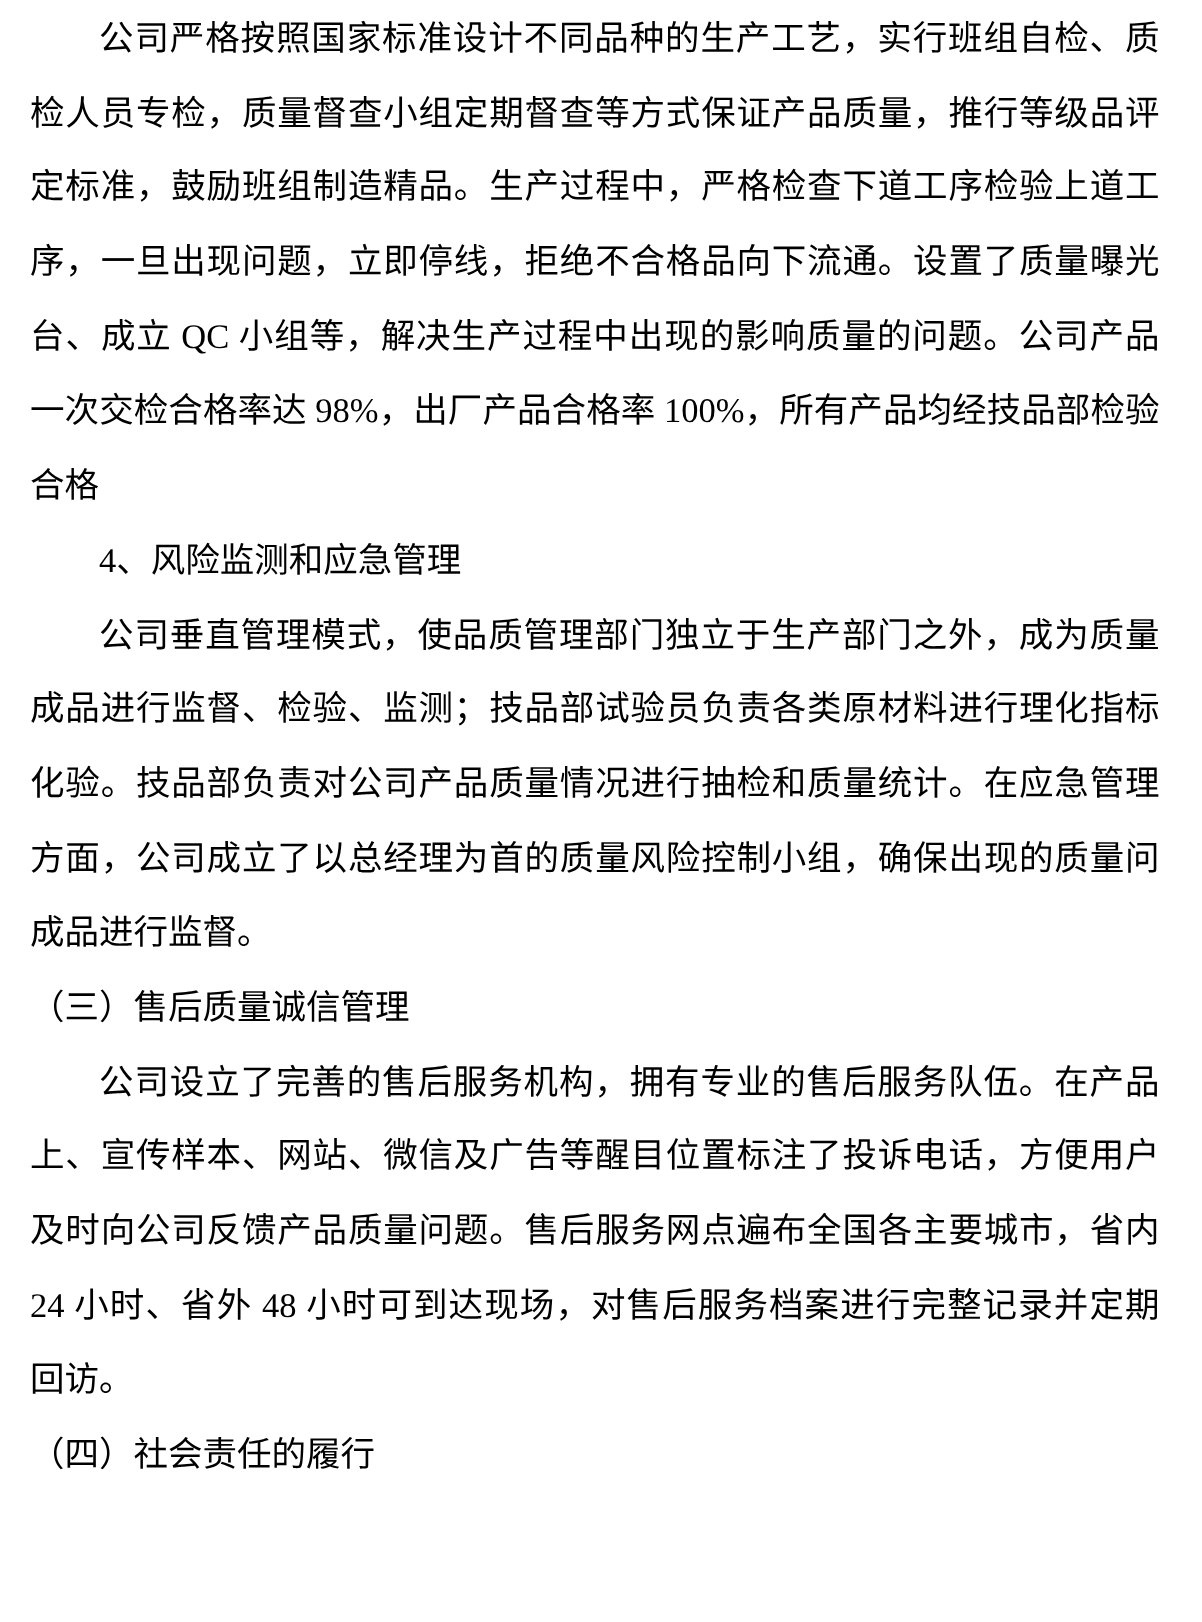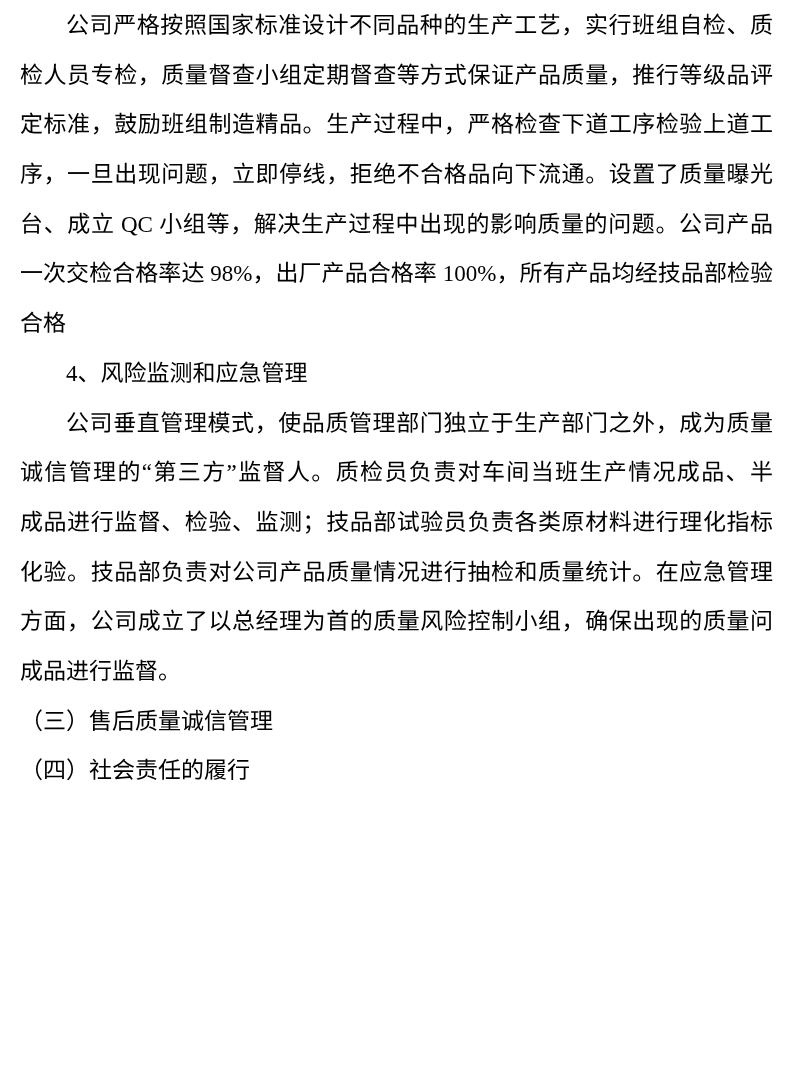--- a/index.html
+++ b/index.html
@@ -45,25 +45,31 @@
       <div class="line just">序，一旦出现问题，立即停线，拒绝不合格品向下流通。设置了质量曝光</div>
       <div class="line just">台、成立 QC 小组等，解决生产过程中出现的影响质量的问题。公司产品</div>
       <div class="line just">一次交检合格率达 98%，出厂产品合格率 100%，所有产品均经技品部检验</div>
       <div class="line">合格</div>
     </div>
     <div class="block subheading">
       <div class="line indent">4、风险监测和应急管理</div>
     </div>
     <div class="block paragraph">
       <div class="line just indent">公司垂直管理模式，使品质管理部门独立于生产部门之外，成为质量</div>
-      <div class="line just">诚信管理的“第三方”监督人。质检员负责对车间当班生产情况成品、半</div>
       <div class="line just">成品进行监督、检验、监测；技品部试验员负责各类原材料进行理化指标</div>
       <div class="line just">化验。技品部负责对公司产品质量情况进行抽检和质量统计。在应急管理</div>
       <div class="line just">方面，公司成立了以总经理为首的质量风险控制小组，确保出现的质量问</div>
       <div class="line">成品进行监督。</div>
     </div>
     <div class="block heading">
       <div class="line">（三）售后质量诚信管理</div>
     </div>
+    <div class="block paragraph">
+      <div class="line just indent">公司设立了完善的售后服务机构，拥有专业的售后服务队伍。在产品</div>
+      <div class="line just">上、宣传样本、网站、微信及广告等醒目位置标注了投诉电话，方便用户</div>
+      <div class="line just">及时向公司反馈产品质量问题。售后服务网点遍布全国各主要城市，省内</div>
+      <div class="line just">24 小时、省外 48 小时可到达现场，对售后服务档案进行完整记录并定期</div>
+      <div class="line">回访。</div>
+    </div>
     <div class="block heading">
       <div class="line">（四）社会责任的履行</div>
     </div>
   </div>
 
 </body></html>

